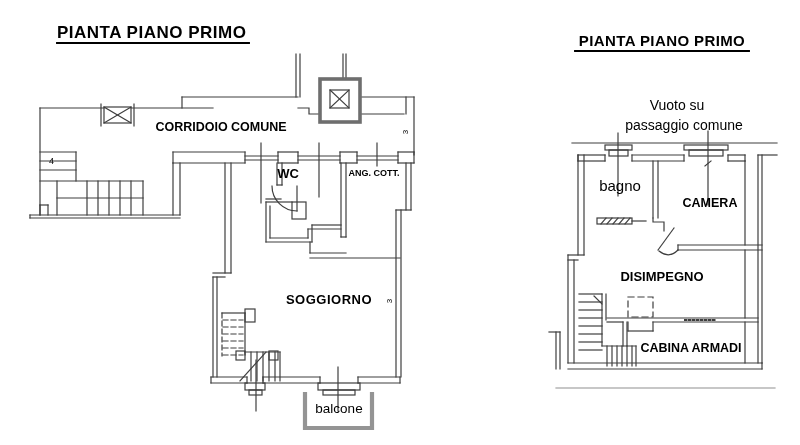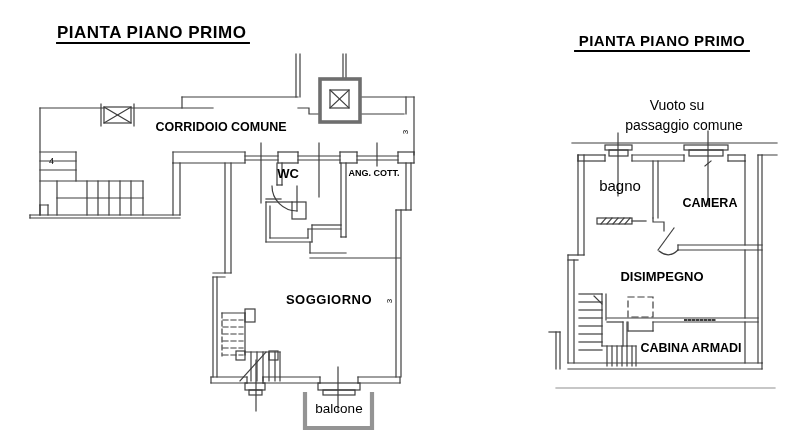--- a/index.html
+++ b/index.html
@@ -1,16 +1,16 @@
 <!DOCTYPE html>
 <html><head>
 <meta charset="utf-8">
 <style>
   html,body{margin:0;padding:0;background:#fff;}
-  #stage{position:relative;width:800px;height:445px;background:#ffffff;overflow:hidden;border-radius:19px;}
+  #stage{position:relative;width:800px;height:445px;background:#ffffff;overflow:hidden;}
   svg{position:absolute;top:0;left:0;}
   svg line, svg path, svg rect, svg polyline{stroke:#3e3e3e;stroke-width:1.2;fill:none;stroke-linecap:square;}
   svg .thick{stroke:#6e6e6e;stroke-width:3.6;}
   svg .gray{stroke:#8f8f8f;}
   svg .balc{stroke:#949494;stroke-width:4.2;}
   svg .dash{stroke-dasharray:5 3;}
   svg .dot{stroke-dasharray:1.5 2.5;stroke-width:2;}
   svg .uline{stroke:#000;stroke-width:1.9;}
   svg text{stroke:none;fill:#000;font-family:"Liberation Sans","DejaVu Sans",sans-serif;}
   svg text.b{font-weight:bold;}

